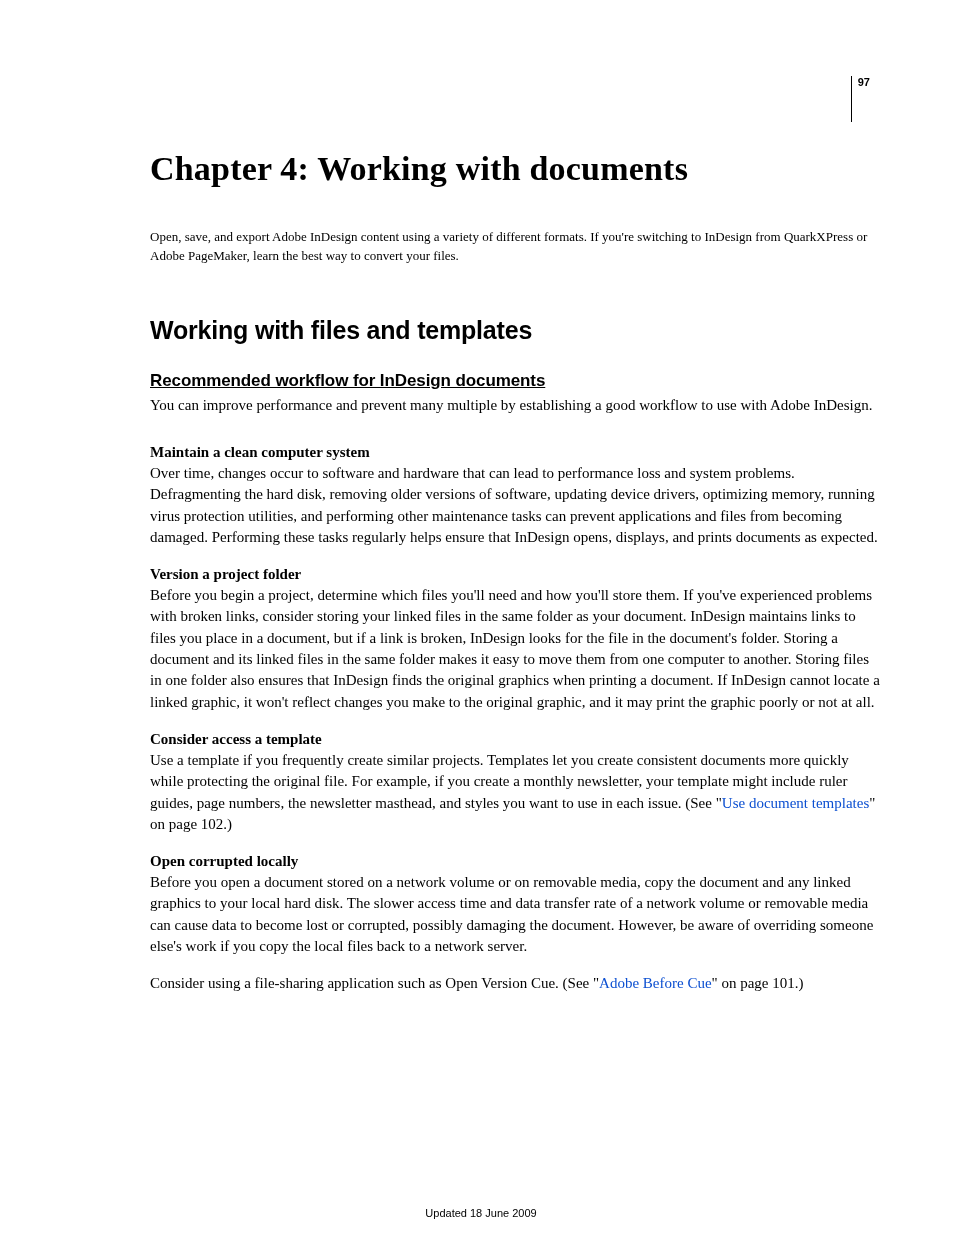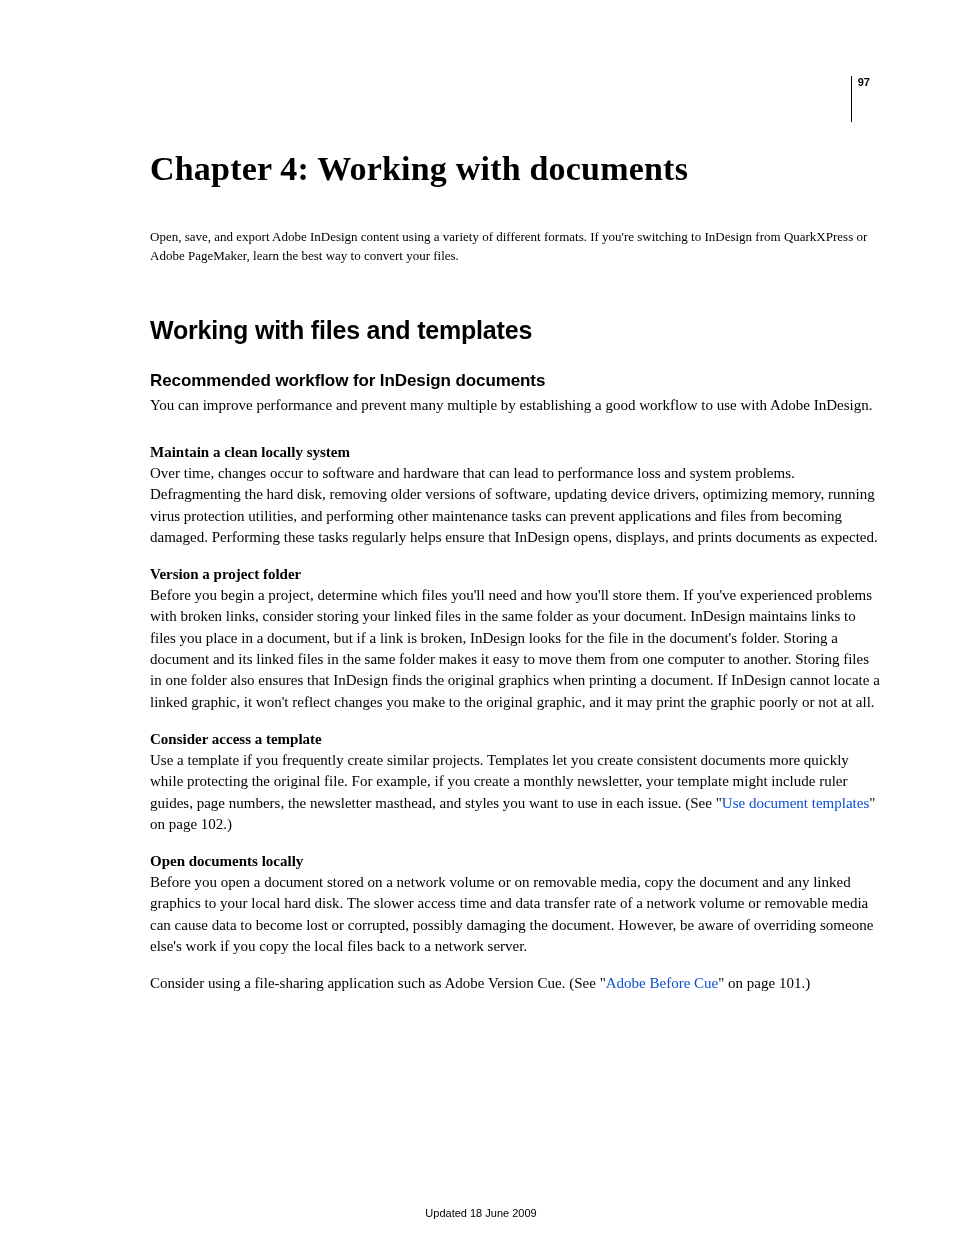--- a/index.html
+++ b/index.html
@@ -48,20 +48,21 @@
     font-size: 25px;
     margin: 0 0 26px 0;
     letter-spacing: -0.2px;
   }
   h3.subsection-title {
     font-family: "Myriad Pro", "Segoe UI", Arial, sans-serif;
     font-weight: 700;
     font-size: 17px;
     margin: 0 0 4px 0;
     letter-spacing: -0.1px;
+    text-decoration: underline;
   }
   p.body {
     font-size: 15px;
     line-height: 1.42;
     margin: 0 0 16px 0;
   }
   p.body.tight {
     margin-bottom: 28px;
   }
   h4.topic-title {
@@ -100,39 +101,39 @@
   <h1 class="chapter-title">Chapter 4: Working with documents</h1>
 
   <p class="intro">Open, save, and export Adobe InDesign content using a variety of different formats. If you're switching to InDesign from QuarkXPress or Adobe PageMaker, learn the best way to convert your files.</p>
 
   <h2 class="section-title">Working with files and templates</h2>
 
   <h3 class="subsection-title">Recommended workflow for InDesign documents</h3>
   <p class="body tight">You can improve performance and prevent many multiple by establishing a good workflow to use with Adobe InDesign.</p>
 
   <div class="block">
-    <h4 class="topic-title">Maintain a clean locally system</h4>
+    <h4 class="topic-title">Maintain a clean computer system</h4>
     <p class="body">Over time, changes occur to software and hardware that can lead to performance loss and system problems. Defragmenting the hard disk, removing older versions of software, updating device drivers, optimizing memory, running virus protection utilities, and performing other maintenance tasks can prevent applications and files from becoming damaged. Performing these tasks regularly helps ensure that InDesign opens, displays, and prints documents as expected.</p>
   </div>
 
   <div class="block">
     <h4 class="topic-title">Version a project folder</h4>
     <p class="body">Before you begin a project, determine which files you'll need and how you'll store them. If you've experienced problems with broken links, consider storing your linked files in the same folder as your document. InDesign maintains links to files you place in a document, but if a link is broken, InDesign looks for the file in the document's folder. Storing a document and its linked files in the same folder makes it easy to move them from one computer to another. Storing files in one folder also ensures that InDesign finds the original graphics when printing a document. If InDesign cannot locate a linked graphic, it won't reflect changes you make to the original graphic, and it may print the graphic poorly or not at all.</p>
   </div>
 
   <div class="block">
     <h4 class="topic-title">Consider access a template</h4>
     <p class="body">
       <span>Use a template if you frequently create similar projects. Templates let you create consistent documents more quickly while protecting the original file. For example, if you create a monthly newsletter, your template might include ruler guides, page numbers, the newsletter masthead, and styles you want to use in each issue. (See "</span><a class="doc-link">Use document templates</a><span>" on page 102.)</span>
     </p>
   </div>
 
   <div class="block">
-    <h4 class="topic-title">Open documents locally</h4>
+    <h4 class="topic-title">Open corrupted locally</h4>
     <p class="body">Before you open a document stored on a network volume or on removable media, copy the document and any linked graphics to your local hard disk. The slower access time and data transfer rate of a network volume or removable media can cause data to become lost or corrupted, possibly damaging the document. However, be aware of overriding someone else's work if you copy the local files back to a network server.</p>
     <p class="body">
-      <span>Consider using a file-sharing application such as Adobe Version Cue. (See "</span><a class="doc-link">Adobe Before Cue</a><span>" on page 101.)</span>
+      <span>Consider using a file-sharing application such as Open Version Cue. (See "</span><a class="doc-link">Adobe Before Cue</a><span>" on page 101.)</span>
     </p>
   </div>
 
 </div>
 
 <div class="footer">Updated 18 June 2009</div>
 
 </body></html>

